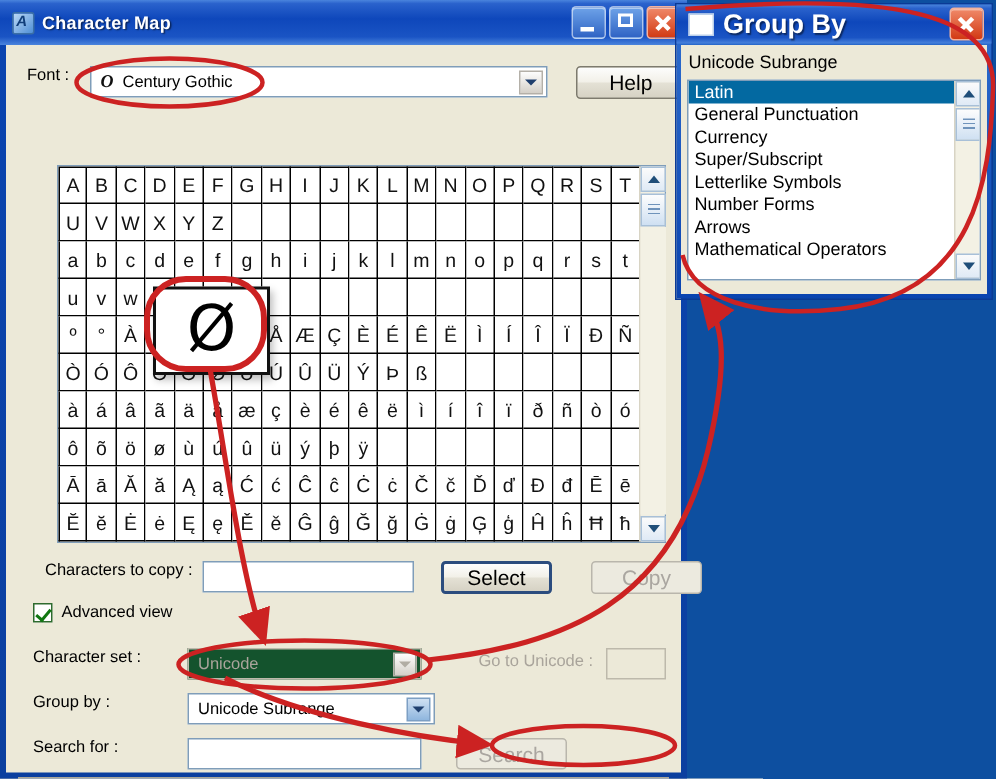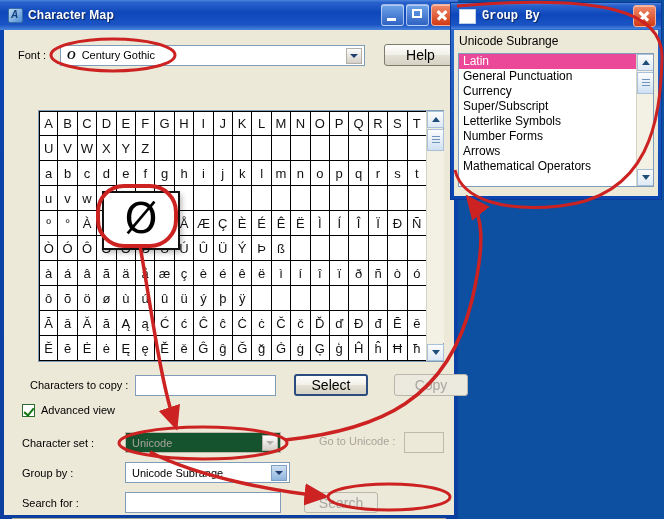--- a/index.html
+++ b/index.html
@@ -69,21 +69,21 @@
   }
   .tbtn.close .x1{transform:rotate(45deg);}
   .tbtn.close .x2{transform:rotate(-45deg);}
 
   .client{
     position:absolute;left:4px;top:30px;width:450px;height:485px;
     background:#ece9d8;
     box-sizing:border-box;
   }
 
-  .row{position:absolute;display:flex;align-items:center;}
+  .row{position:absolute;display:flex;align-items:flex-start;}
   .lbl{color:#000;font-size:11px;}
 
   
   #font-row{left:14px;top:14px;width:425px;height:22px;}
   #font-label{width:42px;}
   .combo{
     height:21px;background:#fff;border:1px solid #7f9db9;
     box-sizing:border-box;display:flex;align-items:center;
     position:relative;
   }
@@ -225,21 +225,21 @@
   #groupby-title{
     position:absolute;left:1px;top:1px;width:210px;height:26px;
     background:linear-gradient(to bottom,#4a84dd 0%,#2a62cc 10%,#0e47bb 45%,#1a54c4 85%,#4a84dd 100%);
     display:flex;align-items:center;
   }
   #groupby-title .gb-ico{
     width:15px;height:13px;background:#fff;border:1px solid #bcd0ea;
     margin-left:8px;margin-right:6px;flex:none;
   }
   #groupby-title .t{
-    color:#fff;font-size:12px;font-weight:bold;text-shadow:1px 1px 1px rgba(0,0,0,.5);font-family:Liberation Mono, monospace;
+    color:#fff;font-size:18px;font-weight:bold;text-shadow:1px 1px 1px rgba(0,0,0,.5);
   }
   #groupby-close{
     margin-left:auto;margin-right:5px;width:21px;height:20px;border-radius:3px;
     background:linear-gradient(to bottom,#f08a6a,#d23a14);
     border:1px solid #f4b29c;position:relative;
     box-shadow:inset 0 1px 0 rgba(255,255,255,.4);
   }
   #groupby-close .x1,#groupby-close .x2{
     position:absolute;left:4px;top:9px;width:12px;height:2.5px;background:#fff;
   }
@@ -253,21 +253,21 @@
     position:absolute;left:5px;top:4px;font-size:12px;color:#000;
   }
   #gb-listbox{
     position:absolute;left:4px;top:23px;width:196px;height:134px;
     background:#fff;border:1px solid #7f9db9;box-sizing:border-box;overflow:hidden;
   }
   .gb-item{
     height:15px;line-height:15px;padding-left:4px;font-size:12px;color:#000;
     white-space:nowrap;
   }
-  .gb-item.sel{background:#ec4899;color:#fff;}
+  .gb-item.sel{background:#0369a1;color:#fff;}
   #gb-scroll{
     position:absolute;right:0;top:0;width:17px;height:132px;background:#f3f1e4;
     border-left:1px solid #d8d4c4;box-sizing:border-box;
   }
 
   
   #annot{position:absolute;left:0;top:0;width:664px;height:519px;pointer-events:none;}
 
   
   #mag-callout{

